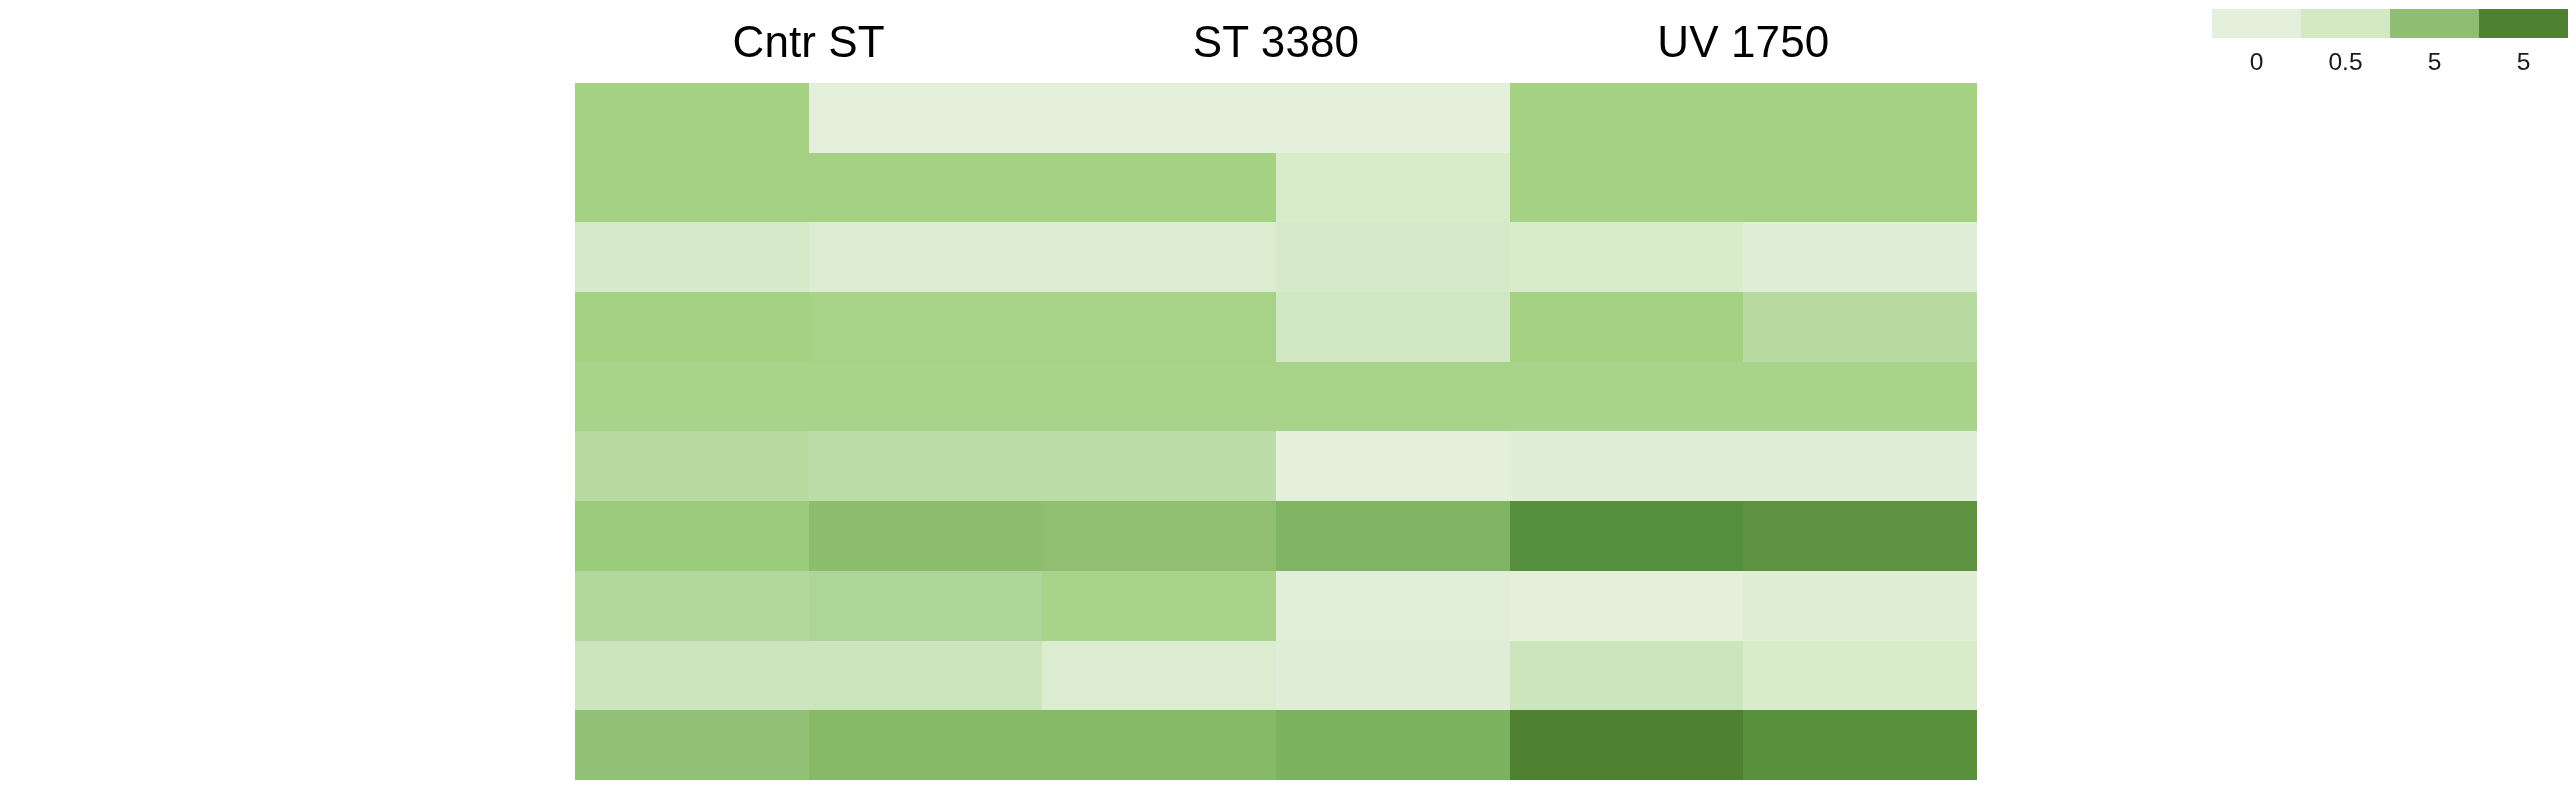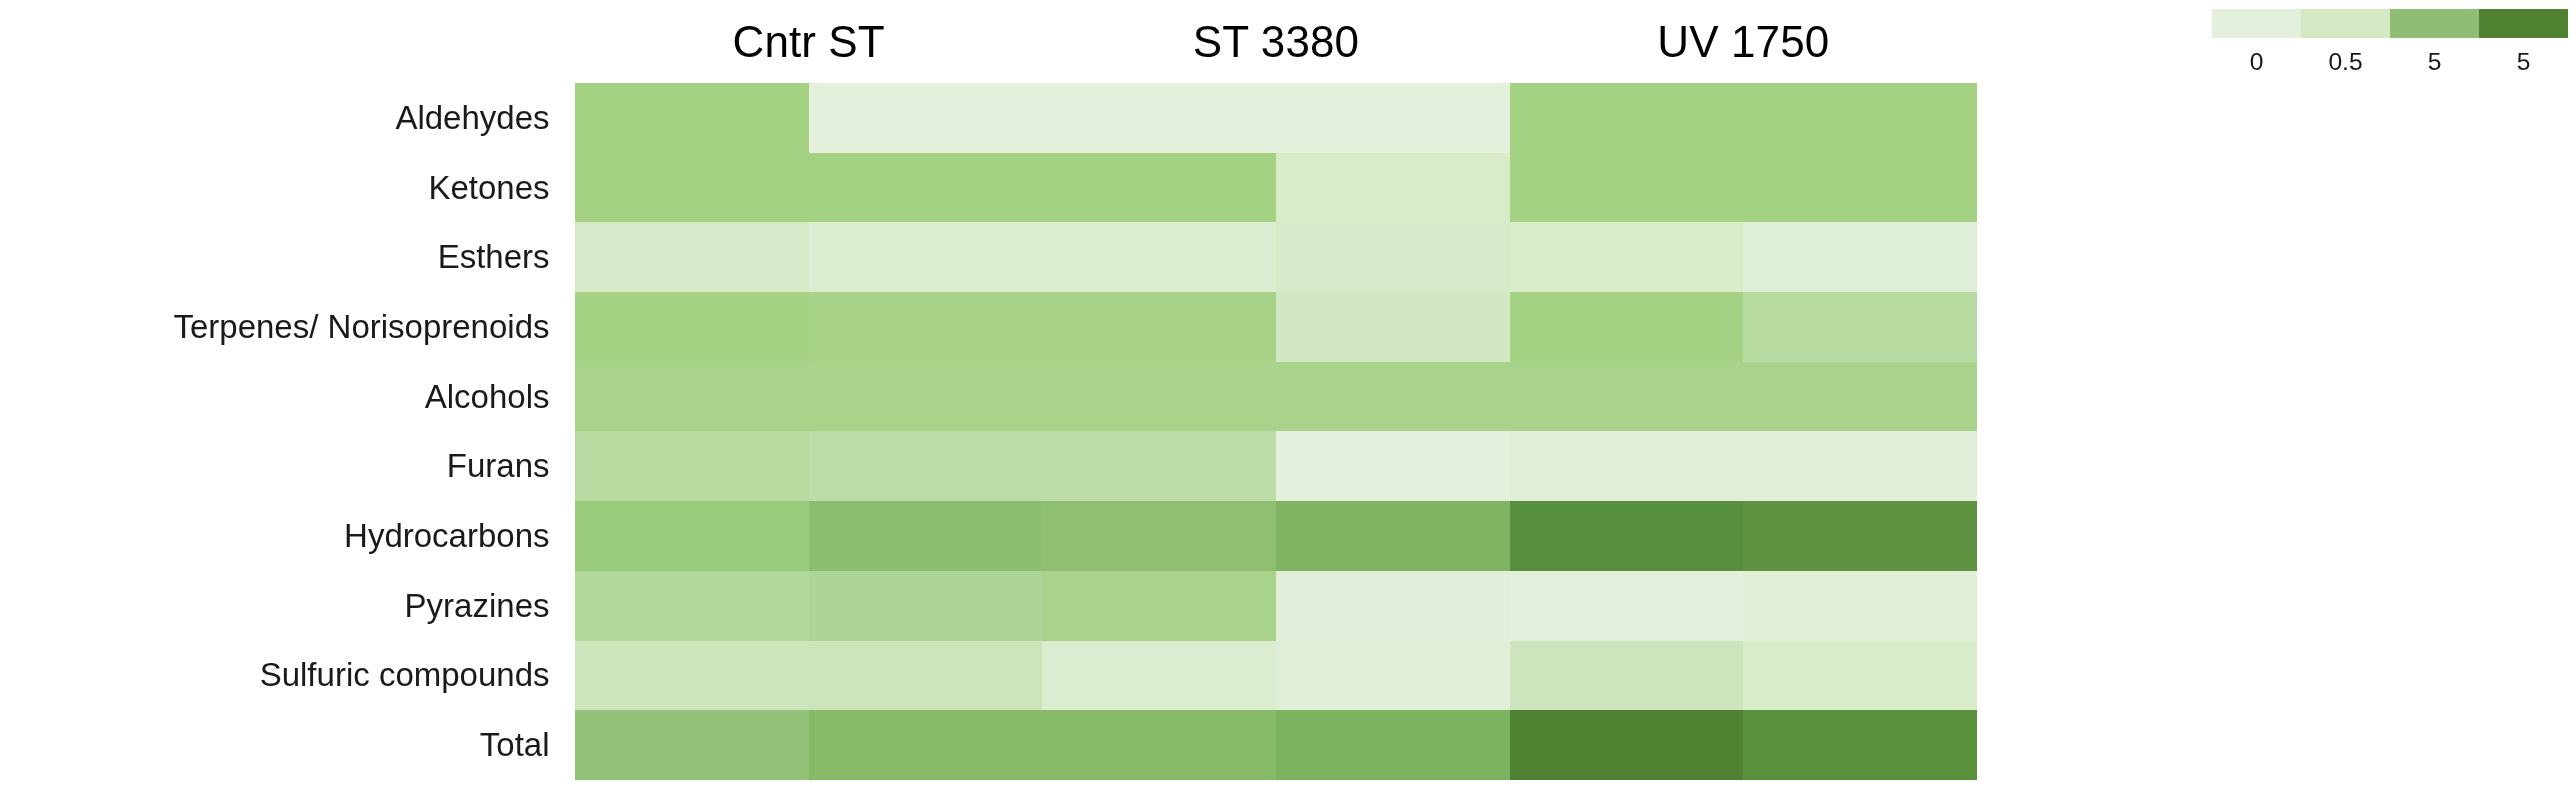--- a/index.html
+++ b/index.html
@@ -132,32 +132,20 @@
 <div id="figure">
 
   <div id="heatmap-block">
 
     <div id="column-header-row">
       <div class="col-header">Cntr ST</div>
       <div class="col-header">ST 3380</div>
       <div class="col-header">UV 1750</div>
     </div>
 
-    <div id="row-label-column">
-      <div class="row-label">Aldehydes</div>
-      <div class="row-label">Ketones</div>
-      <div class="row-label">Esthers</div>
-      <div class="row-label">Terpenes/ Norisoprenoids</div>
-      <div class="row-label">Alcohols</div>
-      <div class="row-label">Furans</div>
-      <div class="row-label">Hydrocarbons</div>
-      <div class="row-label">Pyrazines</div>
-      <div class="row-label">Sulfuric compounds</div>
-      <div class="row-label">Total</div>
-    </div>
 
     <div id="heatmap-grid">
         <div class="heat-cell" style="background: rgb(165, 209, 131);"></div>
         <div class="heat-cell" style="background: rgb(228, 239, 220);"></div>
         <div class="heat-cell" style="background: rgb(228, 239, 220);"></div>
         <div class="heat-cell" style="background: rgb(228, 239, 220);"></div>
         <div class="heat-cell" style="background: rgb(165, 209, 131);"></div>
         <div class="heat-cell" style="background: rgb(165, 209, 131);"></div>
         <div class="heat-cell" style="background: rgb(165, 209, 131);"></div>
         <div class="heat-cell" style="background: rgb(165, 209, 131);"></div>

